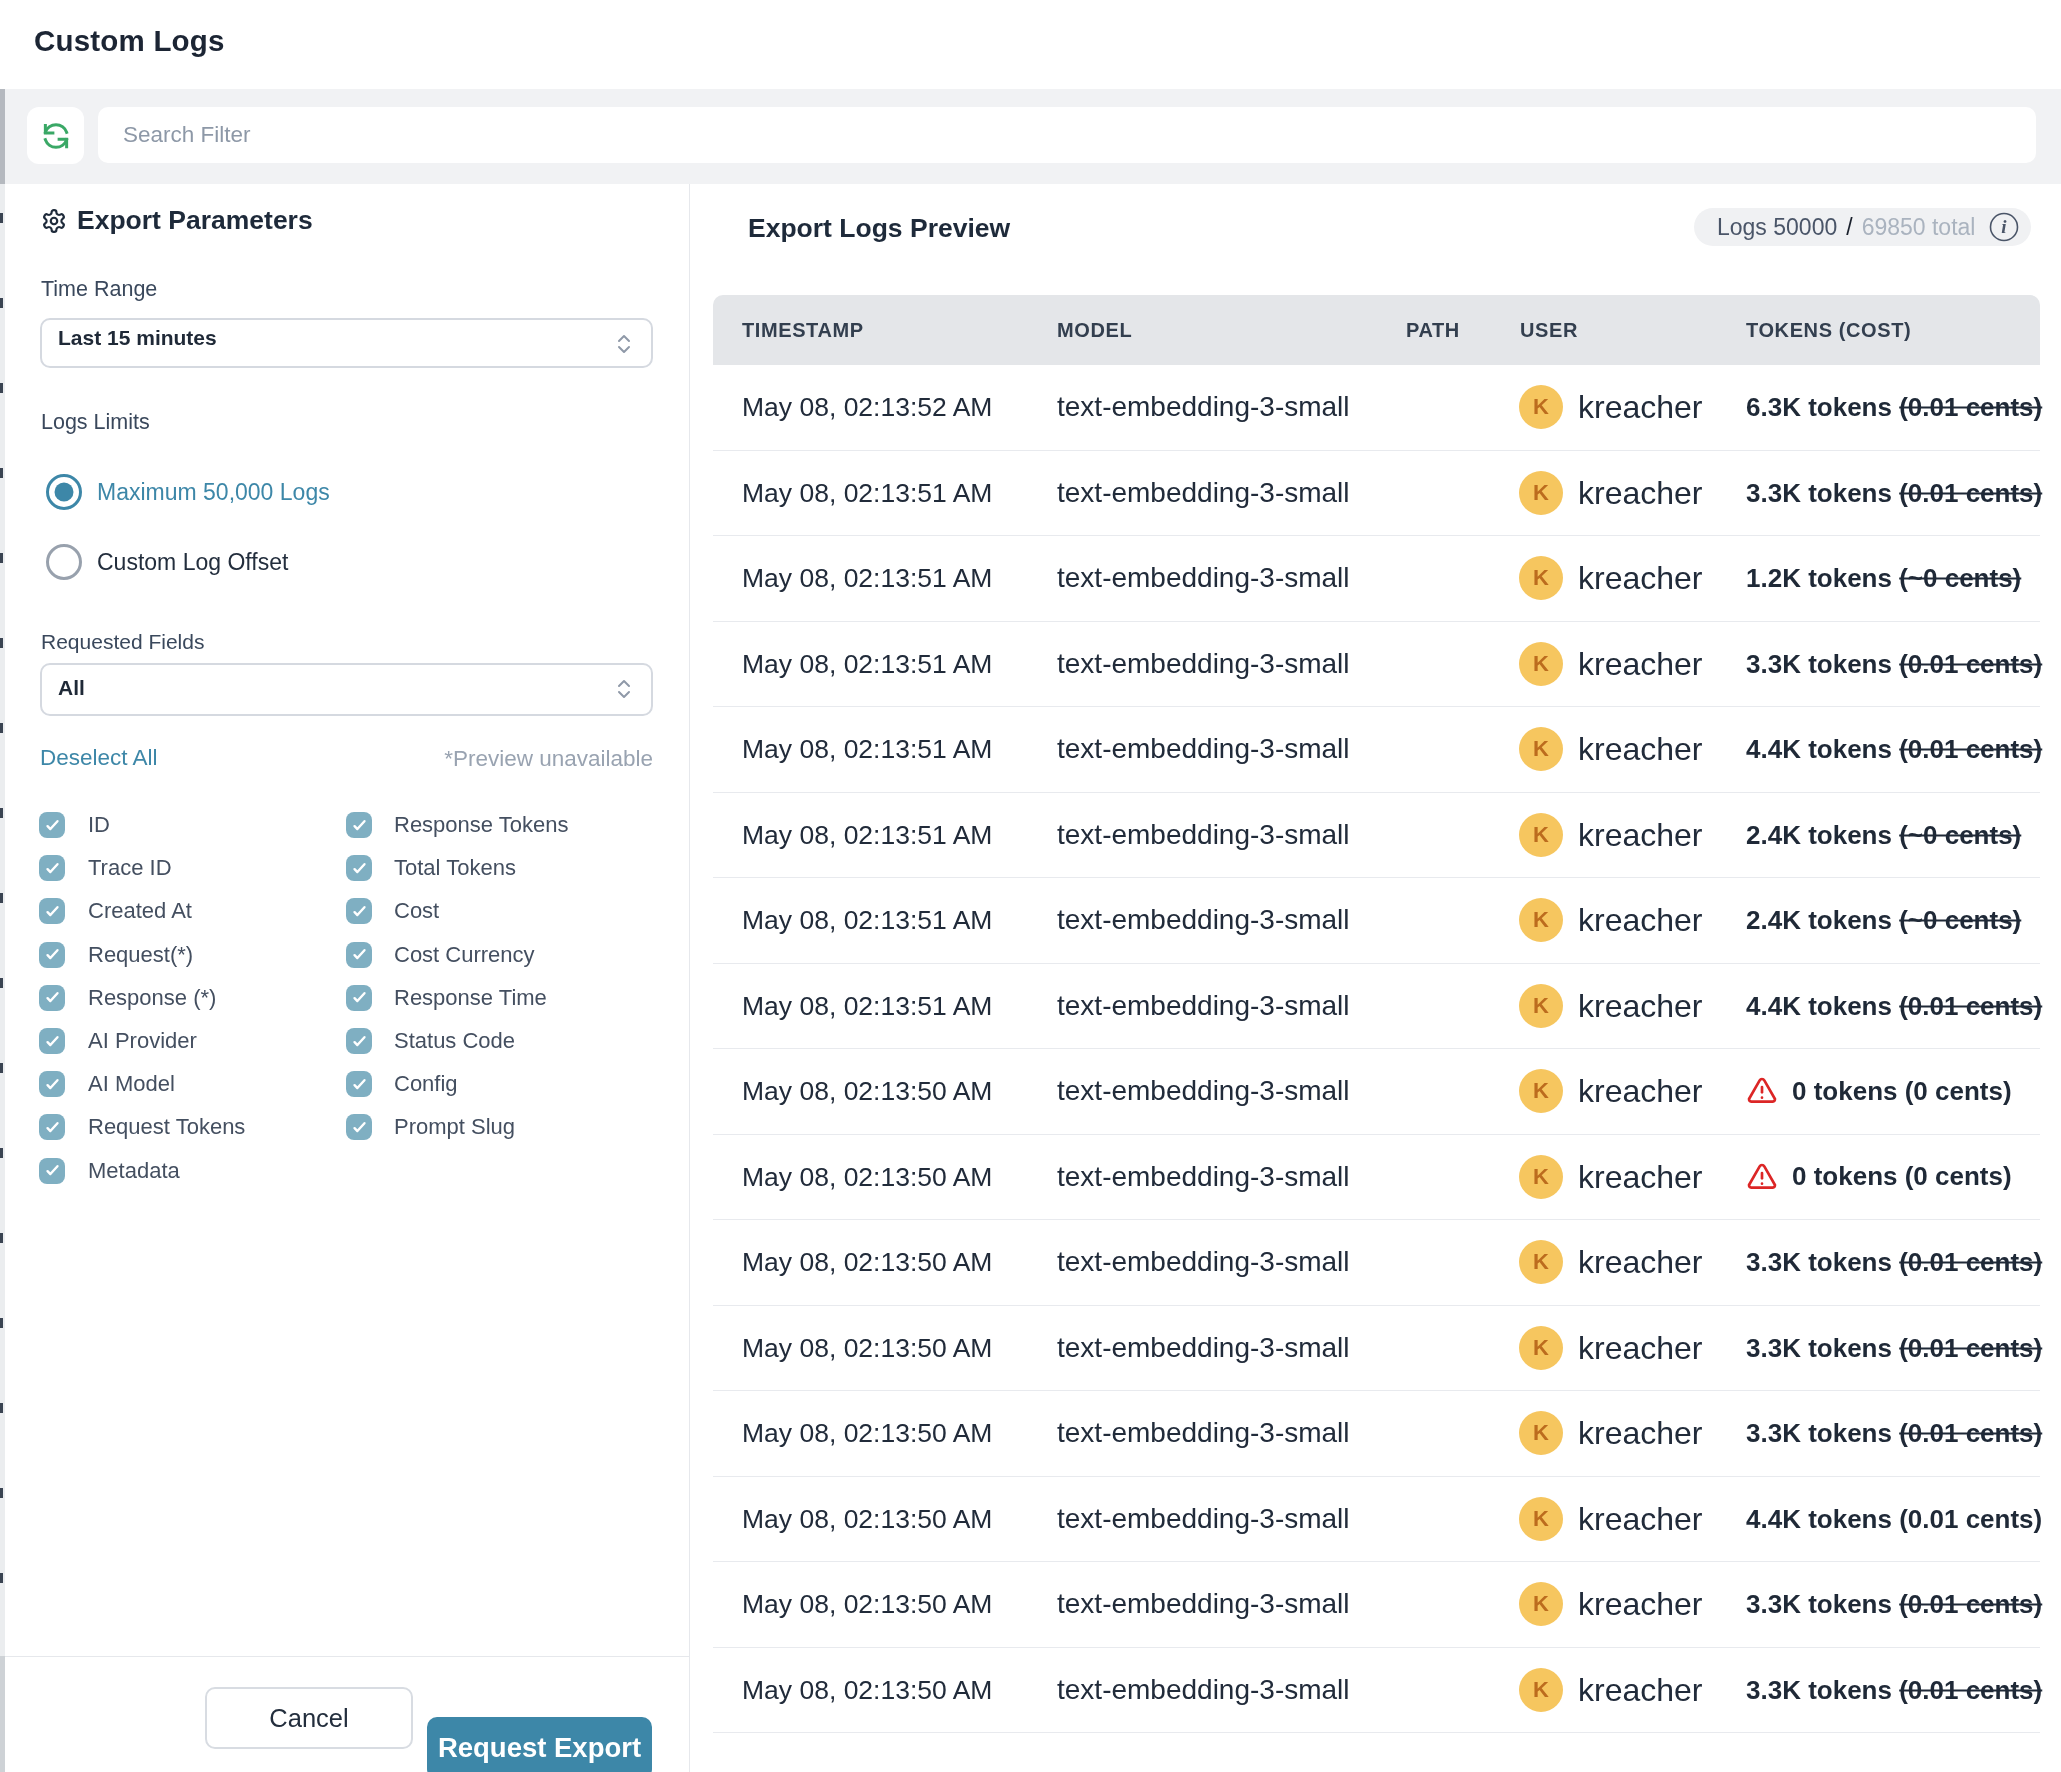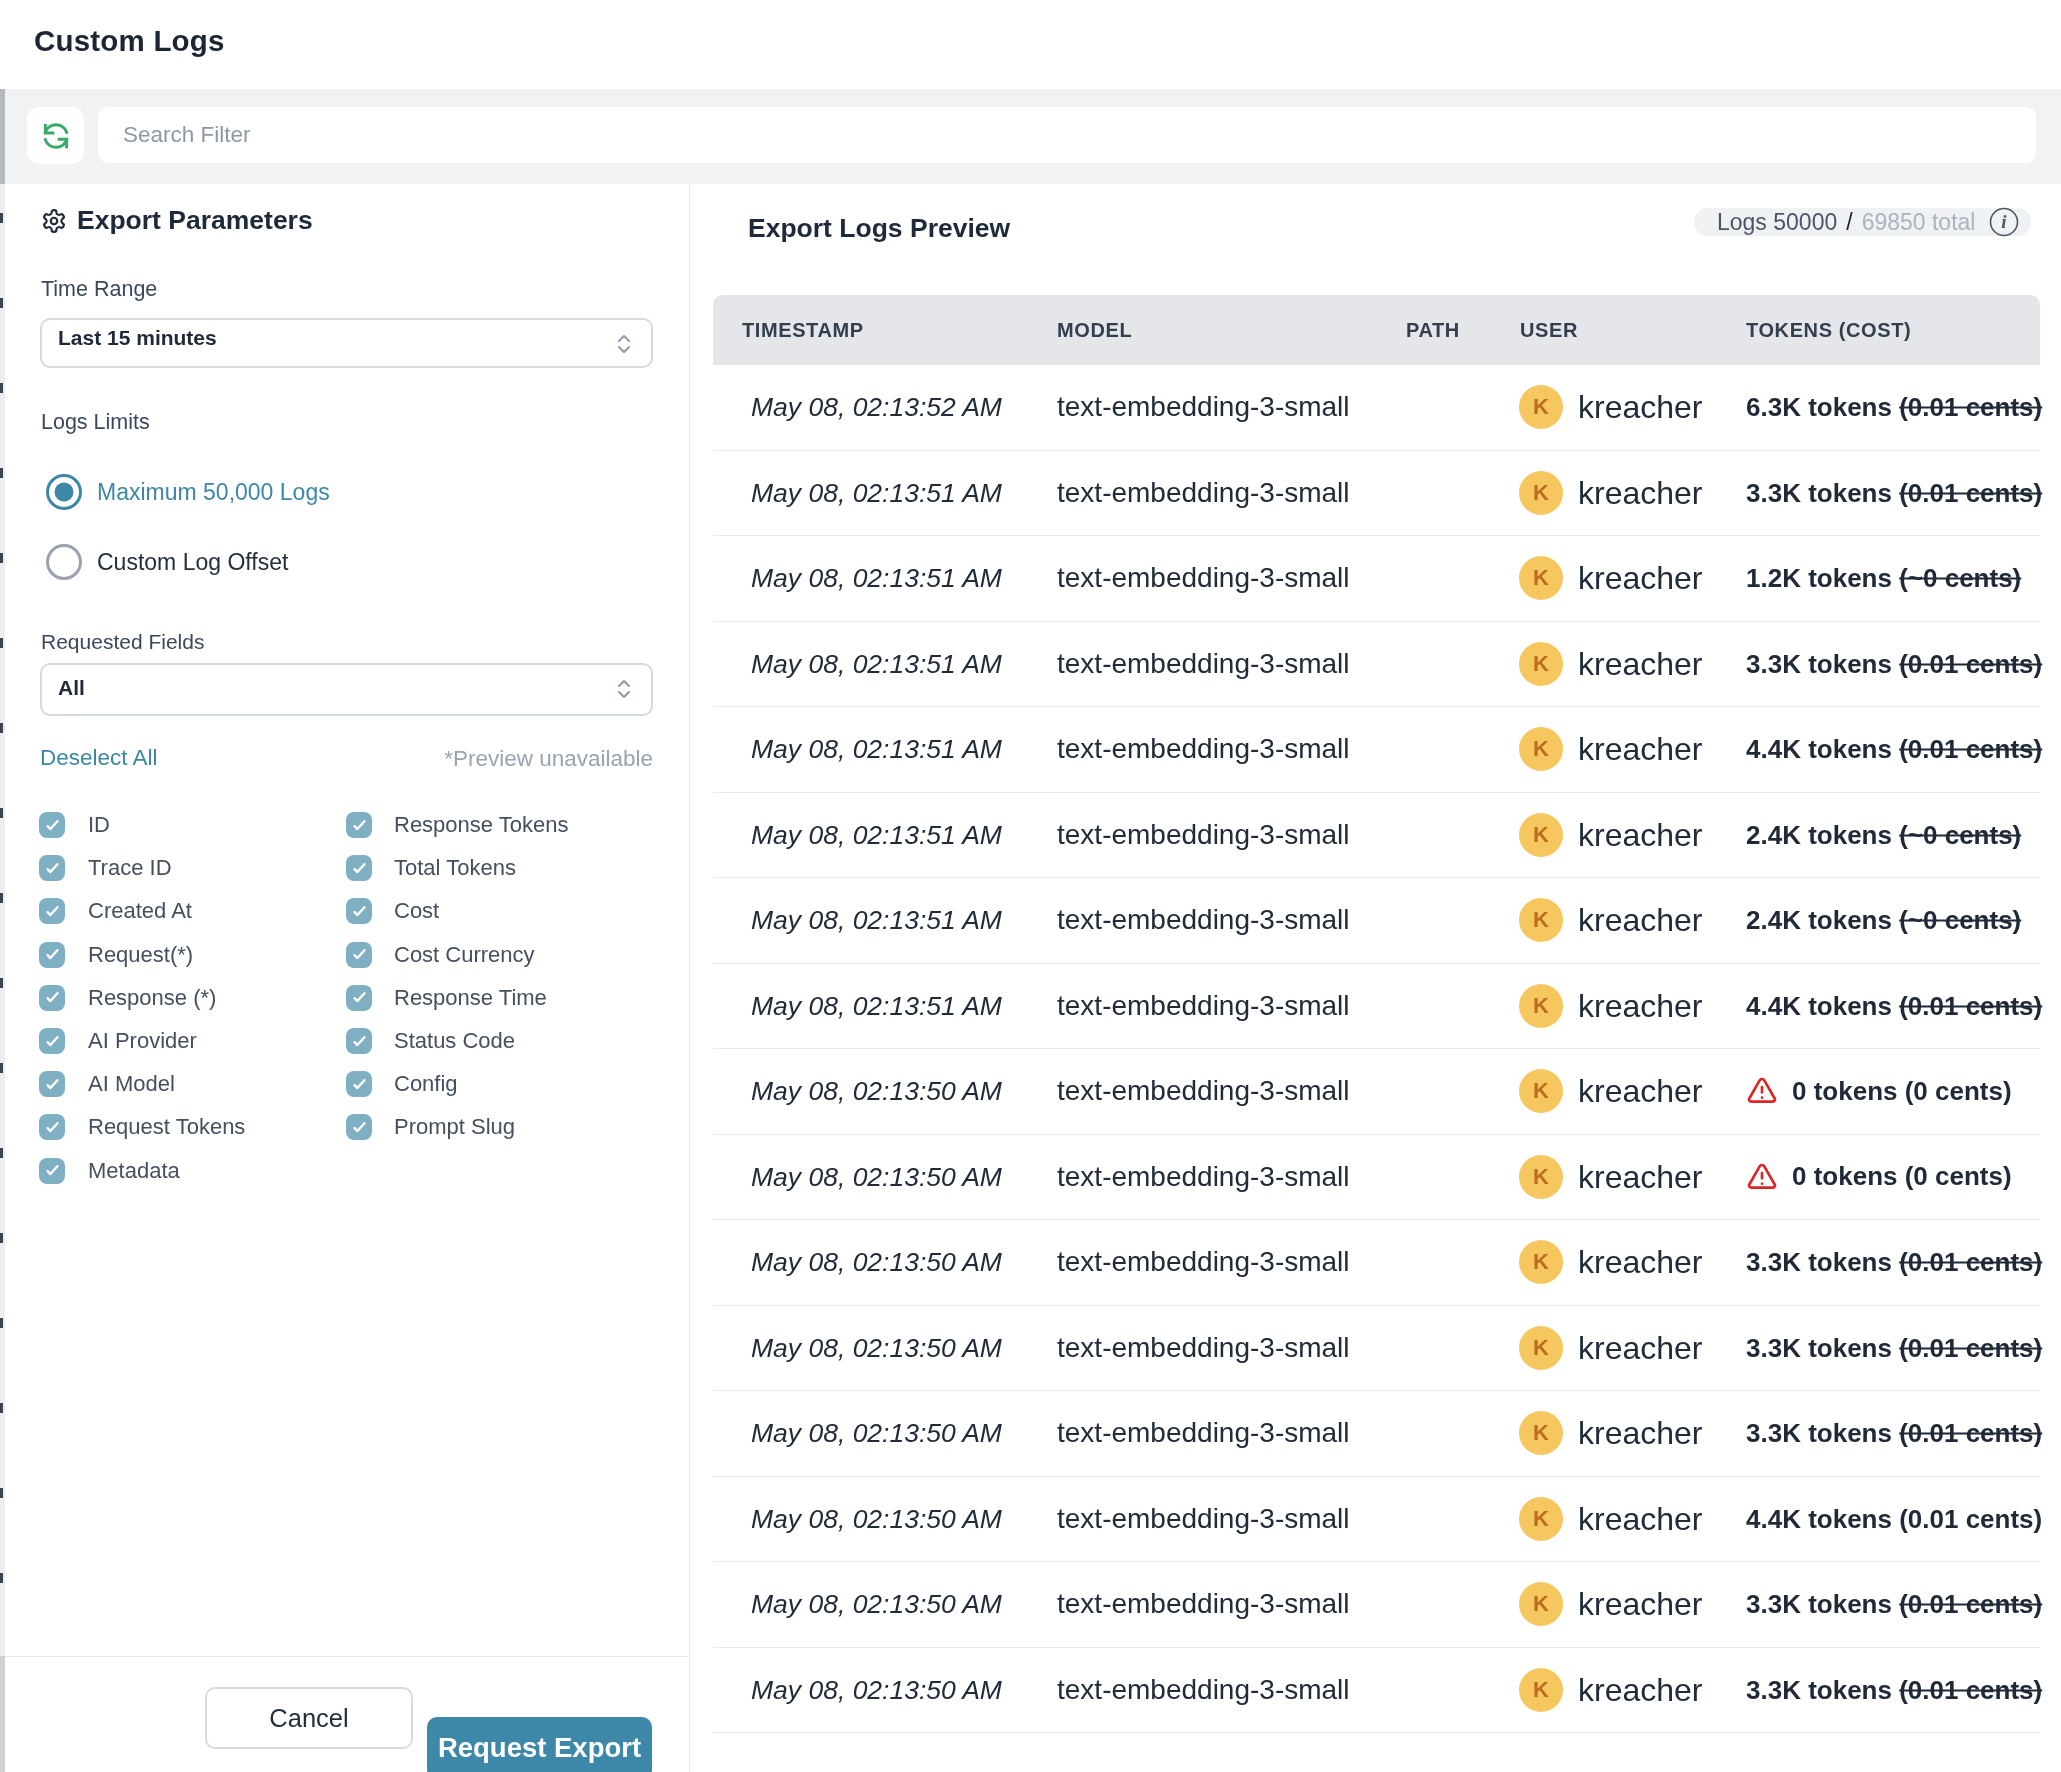--- a/index.html
+++ b/index.html
@@ -31,27 +31,27 @@
 .r-on { border:3.5px solid #3d87a8; }
 .r-off { border:3.5px solid #98a1ad; }
 .rdot { position:absolute; left:50%; top:50%; transform:translate(-50%,-50%); width:19px; height:19px; border-radius:50%; background:#3d87a8; }
 .cb { position:absolute; width:26px; height:26px; border-radius:8px; background:#7fafc2; display:flex; align-items:center; justify-content:center; }
 .cblbl { position:absolute; font-size:22px; color:#444f60; line-height:1; }
 .btn { position:absolute; height:62px; border-radius:10px; display:flex; align-items:center; justify-content:center; font-size:25.5px; }
 .btn-sec { border:2px solid #d8dce2; background:#fff; color:#232e3d; }
 .btn-pri { background:#3d87a8; color:#fff; font-weight:700; font-size:27.5px; }
 
 
-.pill { left:1694px; top:208px; width:337px; height:28px; background:#f0f1f3; border-radius:21px; display:flex; align-items:center; justify-content:flex-start; padding-left:23px; gap:9px; font-size:23px; white-space:nowrap; }
+.pill { left:1694px; top:208px; width:337px; height:38px; background:#f0f1f3; border-radius:21px; display:flex; align-items:center; justify-content:flex-start; padding-left:23px; gap:9px; font-size:23px; white-space:nowrap; }
 .table { left:713px; top:295px; width:1327px; }
 .thead { height:70px; background:#e4e6e9; border-radius:10px 10px 0 0; position:relative; }
 .th { position:absolute; top:50%; transform:translateY(-50%); font-size:20px; font-weight:700; letter-spacing:0.6px; color:#333f4f; }
 .row { position:relative; height:85.5px; border-bottom:1px solid #e8eaee; }
 .c { position:absolute; top:50%; transform:translateY(-50%); font-size:26.5px; color:#212b3a; white-space:nowrap; }
-.ts { left:38px;font-style:italic; }
+.ts { left:29px; }
 .md { left:344px; font-size:28px; }
 .av { left:806px; width:44px; height:44px; border-radius:50%; background:#f6c65f; display:flex; align-items:center; justify-content:center; font-size:22px; font-weight:700; color:#bc6c1e; }
 .us { left:865px; font-size:32px; }
 .tk { left:1033px; font-weight:600; color:#1f2937; font-size:26px; }
 .wtk { left:1033px; display:flex; align-items:center; gap:14px; font-weight:600; color:#1f2937; font-size:26px; }
 </style>
 </head>
 <body>
 <div id="app">
 

